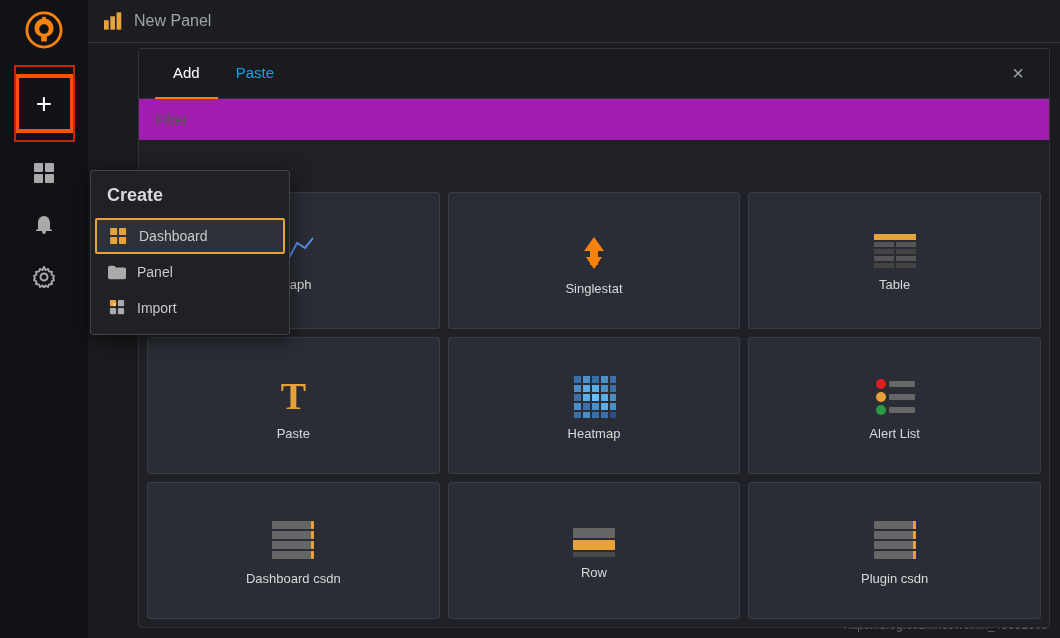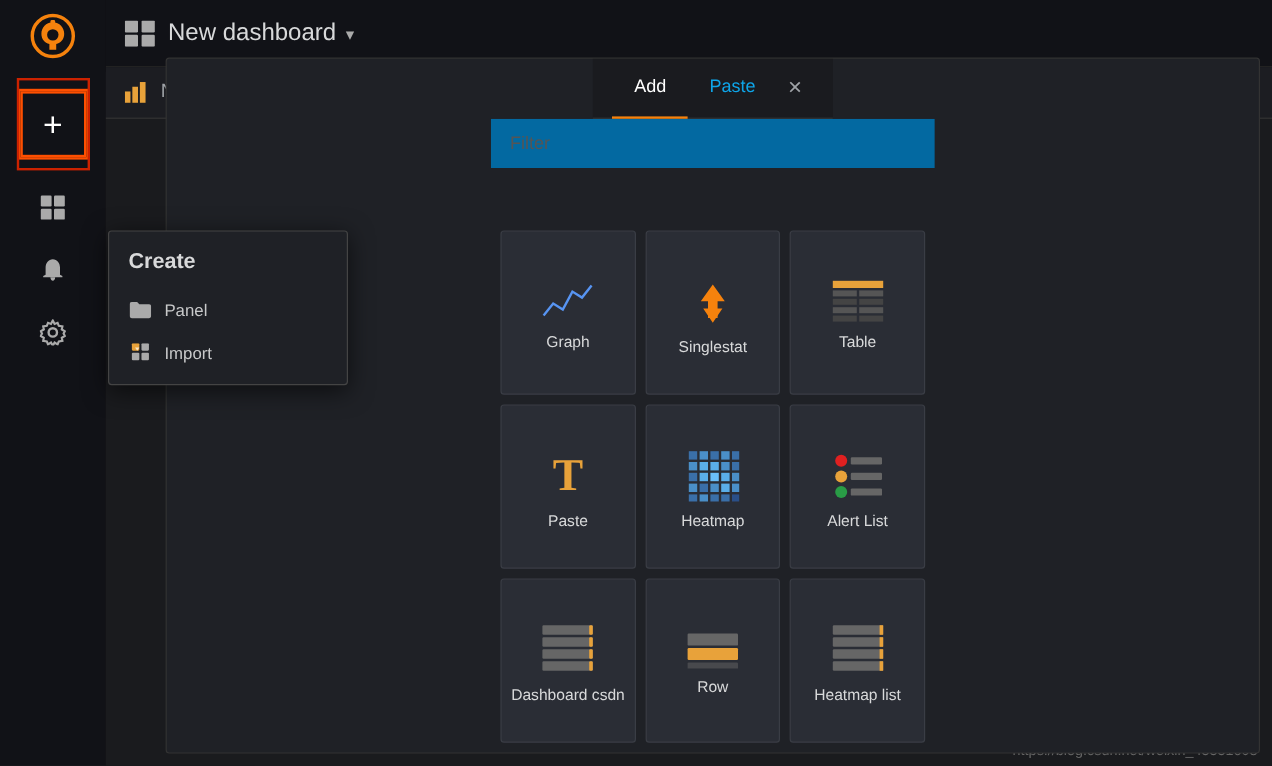--- a/index.html
+++ b/index.html
@@ -119,21 +119,20 @@
       left: 50px;
       right: 10px;
       bottom: 10px;
       background: #1f2126;
       border: 1px solid #333;
       border-radius: 3px;
       display: flex;
       flex-direction: column;
       z-index: 100;
       min-height: 480px;
-      align-items: center;
     }
 
     
     .modal-header {
       display: flex;
       align-items: center;
       background: #1a1b1f;
       border-bottom: 1px solid #333;
       height: 50px;
       padding: 0 16px;
@@ -158,21 +157,21 @@
       font-size: 20px;
       cursor: pointer;
       width: 30px;
       height: 30px;
       display: flex;
       align-items: center;
       justify-content: center;
     }
     .filter-input {
       width: 100%;
-      background: #0369a1;
+      background: #a21caf;
       border: none;
       color: #d8d9da;
       font-size: 15px;
       padding: 12px 16px;
       outline: none;
     }
     .filter-input::placeholder { color: #555; }
 
     
     .viz-grid {
@@ -200,21 +199,21 @@
     }
     .viz-card-label {
       font-size: 13px;
       color: #d8d9da;
       text-align: center;
     }
 
     
     .create-dropdown {
       position: absolute;
-      top: 192px;
+      top: 170px;
       left: 2px;
       background: #1f2126;
       border: 1px solid #444;
       border-radius: 3px;
       width: 200px;
       z-index: 300;
       padding: 10px 0 8px;
       box-shadow: 0 4px 20px rgba(0,0,0,0.6);
     }
     .create-title {
@@ -306,35 +305,20 @@
   <div class="sidebar-icon">
     <svg viewBox="0 0 22 22">
       <circle cx="11" cy="11" r="3.5" fill="none" stroke="#aaa" stroke-width="2"></circle>
       <path d="M11 1 L12.5 4 L15 3 L16 5.5 L19 6 L18.5 8.5 L21 10 L20 12 L21 14 L18.5 15.5 L19 18 L16 18.5 L15 21 L12.5 19.5 L11 22 L9.5 19.5 L7 21 L6 18.5 L3 18 L3.5 15.5 L1 14 L2 12 L1 10 L3.5 8.5 L3 6 L6 5.5 L7 3 L9.5 4Z" fill="none" stroke="#aaa" stroke-width="1.8"></path>
     </svg>
   </div>
 </div>
 
 <div class="main">
 
-  <div class="topbar">
-
-    <div class="topbar-icon">
-      <svg width="26" height="22" viewBox="0 0 26 22">
-        <rect x="0" y="0" width="11" height="10" rx="1" fill="#aaa"></rect>
-        <rect x="14" y="0" width="11" height="10" rx="1" fill="#aaa"></rect>
-        <rect x="0" y="12" width="11" height="10" rx="1" fill="#aaa"></rect>
-        <rect x="14" y="12" width="11" height="10" rx="1" fill="#aaa"></rect>
-      </svg>
-    </div>
-    <div class="topbar-title">
-      <span>New dashboard</span>
-      <span class="caret">▾</span>
-    </div>
-  </div>
 
   <div class="new-panel-chip">
     <svg width="22" height="18" viewBox="0 0 28 22">
       <rect x="0" y="10" width="6" height="12" fill="#e8a23a"></rect>
       <rect x="8" y="5" width="6" height="17" fill="#e8a23a"></rect>
       <rect x="16" y="0" width="6" height="22" fill="#e8a23a"></rect>
     </svg>
     <span style="color:#9fa3a7; font-size:16px;">New Panel</span>
   </div>
 
@@ -474,30 +458,41 @@
           <svg width="44" height="44" viewBox="0 0 44 44">
             <rect x="1" y="2" width="42" height="8" rx="1" fill="#666"></rect>
             <rect x="1" y="12" width="42" height="8" rx="1" fill="#666"></rect>
             <rect x="1" y="22" width="42" height="8" rx="1" fill="#666"></rect>
             <rect x="1" y="32" width="42" height="8" rx="1" fill="#666"></rect>
             <rect x="40" y="2" width="3" height="8" rx="0" fill="#e8a23a"></rect>
             <rect x="40" y="12" width="3" height="8" rx="0" fill="#e8a23a"></rect>
             <rect x="40" y="22" width="3" height="8" rx="0" fill="#e8a23a"></rect>
             <rect x="40" y="32" width="3" height="8" rx="0" fill="#e8a23a"></rect>
           </svg>
-          <span class="viz-card-label">Heatmap list</span>
+          <span class="viz-card-label">Plugin csdn</span>
         </div>
 
       </div>
     </div>
   </div>
 
   <div class="create-dropdown">
     <div class="create-title">Create</div>
 
+    <div class="create-item active">
+      <span class="item-icon">
+        <svg width="18" height="16" viewBox="0 0 20 18">
+          <rect x="0" y="0" width="8" height="8" rx="1" fill="#e8a23a"></rect>
+          <rect x="10" y="0" width="8" height="8" rx="1" fill="#e8a23a"></rect>
+          <rect x="0" y="10" width="8" height="8" rx="1" fill="#e8a23a"></rect>
+          <rect x="10" y="10" width="8" height="8" rx="1" fill="#e8a23a"></rect>
+        </svg>
+      </span>
+      <span>Dashboard</span>
+    </div>
 
     <div class="create-item">
       <span class="item-icon">
         <svg width="18" height="16" viewBox="0 0 20 16">
           <path d="M0 3 Q0 1 2 1 L7 1 L9 3 L18 3 Q20 3 20 5 L20 14 Q20 16 18 16 L2 16 Q0 16 0 14Z" fill="#aaa"></path>
         </svg>
       </span>
       <span>Panel</span>
     </div>
 

